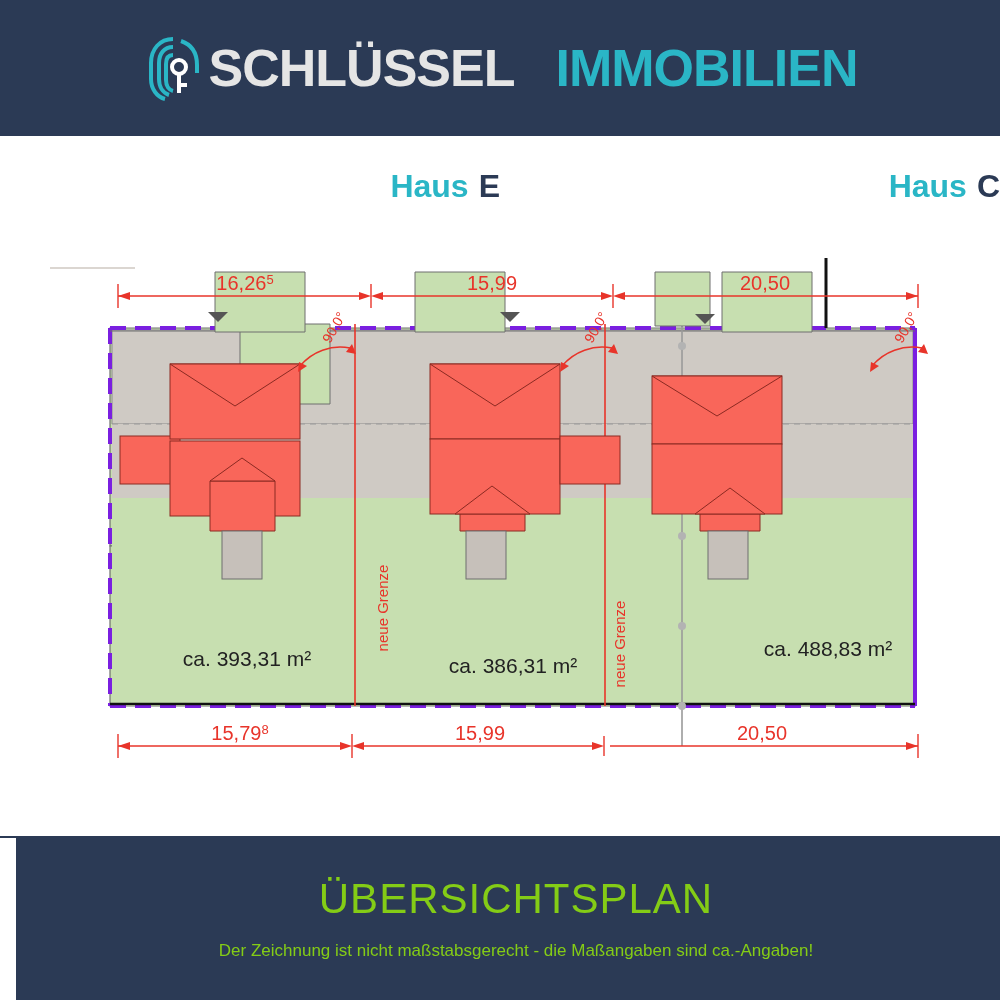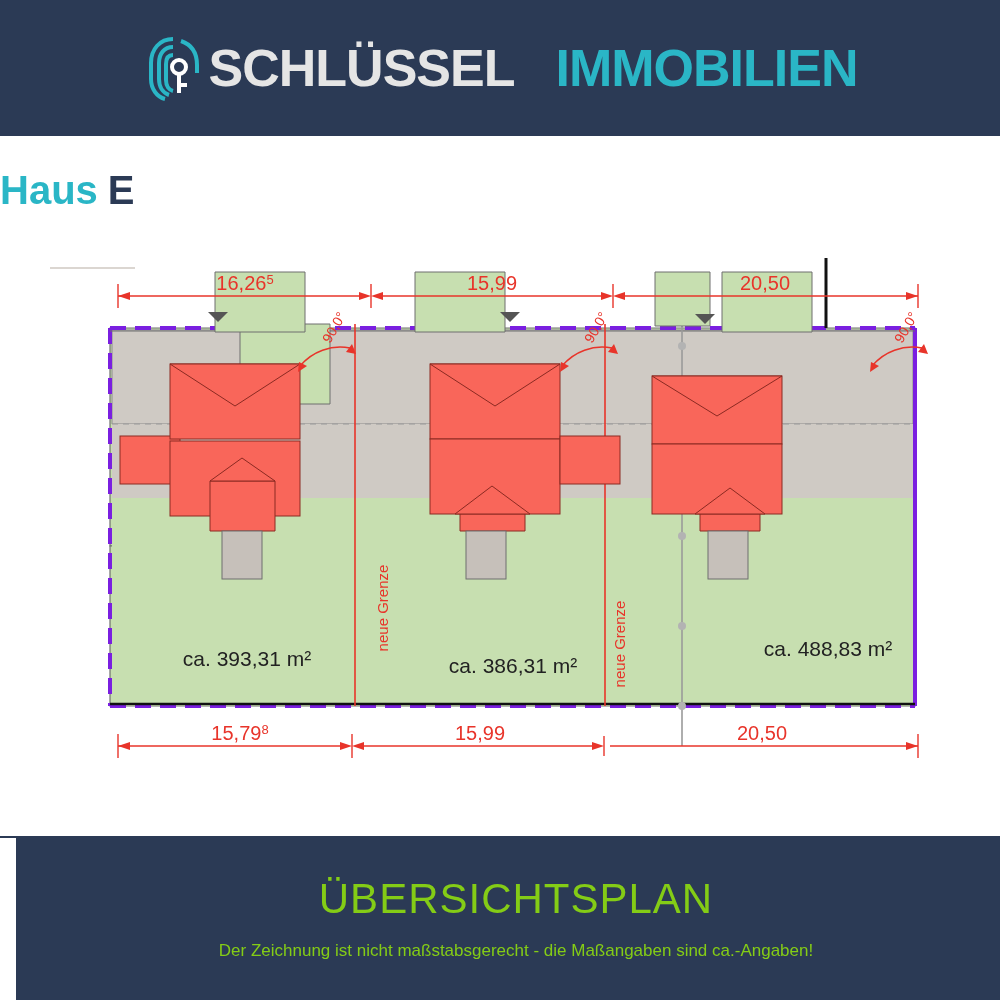--- a/index.html
+++ b/index.html
@@ -60,22 +60,22 @@
     background: #ffffff;
   }
   .house-titles {
     position: absolute;
     left: 0; top: 32px;
     width: 1000px;
     display: flex;
   }
   .house-title {
     flex: 1;
-    text-align: left;
-    font-size: 40px;
+    text-align: right;
+    font-size: 32px;
     font-weight: bold;
     white-space: nowrap;
   }
   .house-title .ht-label { color: #2ab6c6; }
   .house-title .ht-letter { color: #2b3a55; margin-left: 10px; }
 
   .plan-svg {
     position: absolute;
     left: 0;
     top: 100px;
@@ -136,20 +136,23 @@
       </div>
     </div>
   </div>
 
   <div class="plan">
 
     <div class="house-titles">
       <div class="house-title">
         <span class="ht-label">Haus</span><span class="ht-letter">E</span>
       </div>
+      <div class="house-title">
+        <span class="ht-label">Haus</span><span class="ht-letter">C</span>
+      </div>
     </div>
 
     <svg class="plan-svg" viewBox="0 0 1000 600">
 
       <line x1="50" y1="32" x2="135" y2="32" stroke="#cfc9c2" stroke-width="1.5"></line>
 
       <polygon points="110,92 915,92 915,310 110,310" fill="#c7dfb0" stroke="#6f6f6f" stroke-width="1.2"></polygon>
 
       <polygon points="110,310 915,310 915,470 110,470" fill="#c7dfb0" stroke="#6f6f6f" stroke-width="1.2"></polygon>
 

